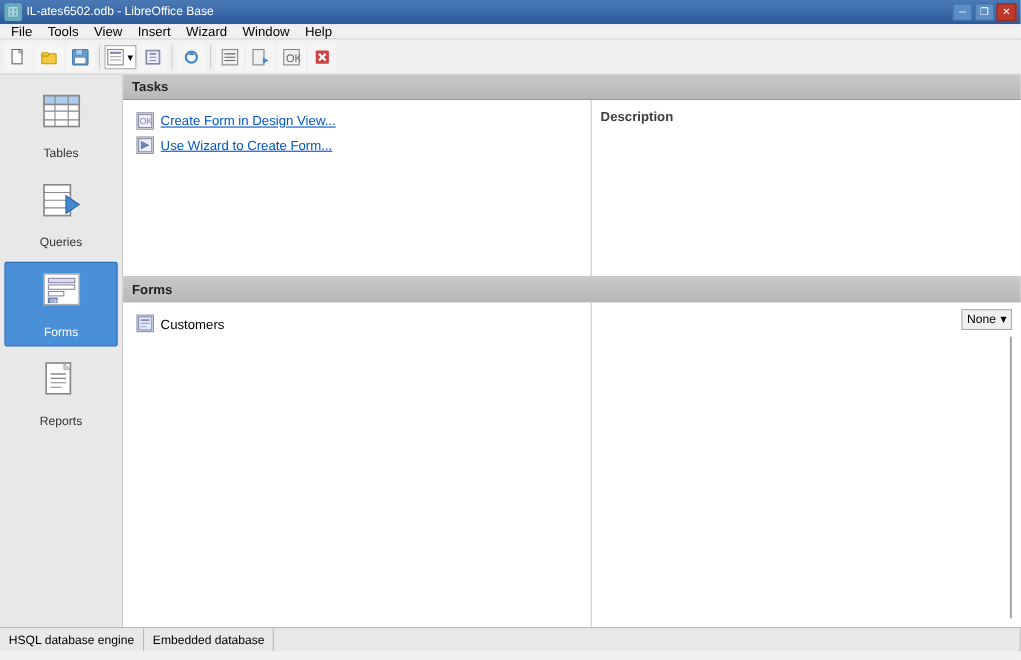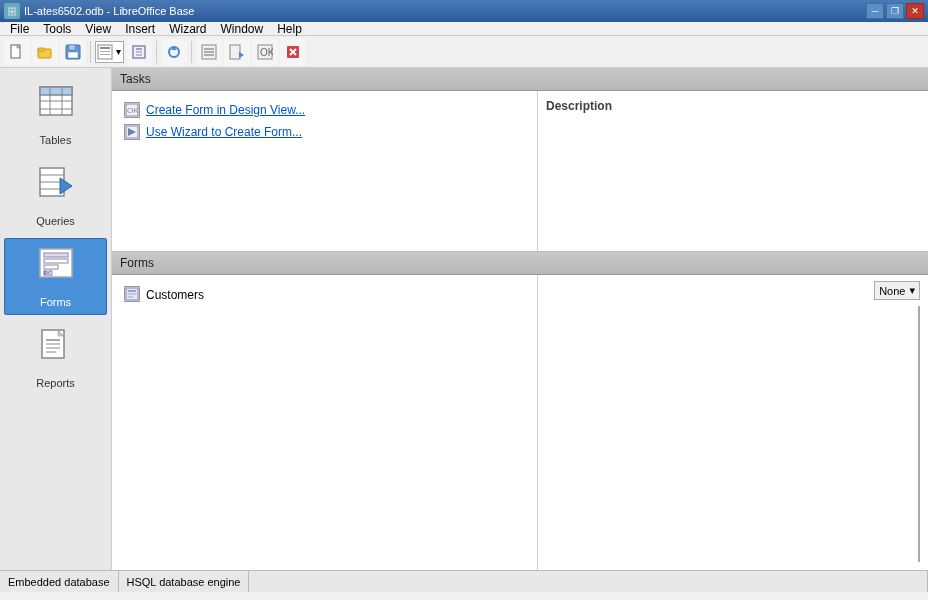--- a/index.html
+++ b/index.html
@@ -108,21 +108,21 @@
       background: #f5f5f5;
     }
 
     
     .section {
       border-bottom: 1px solid #bbb;
     }
     .section-header {
       background: linear-gradient(to bottom, #c8c8c8, #b8b8b8);
       padding: 4px 8px;
-      font-weight: normal;
+      font-weight: bold;
       font-size: 12px;
       color: #222;
       border-bottom: 1px solid #999;
     }
     .section-body {
       background: white;
       display: flex;
       min-height: 160px;
     }
     .section-left {
@@ -457,16 +457,16 @@
           </div>
           <div class="preview-box"></div>
         </div>
       </div>
     </div>
 
   </div>
 </div>
 
 <div class="status-bar">
+  <div class="status-item">HSQL database engine</div>
   <div class="status-item">Embedded database</div>
-  <div class="status-item">HSQL database engine</div>
   <div class="status-item" style="flex:1;"></div>
 </div>
 
 </body></html>

